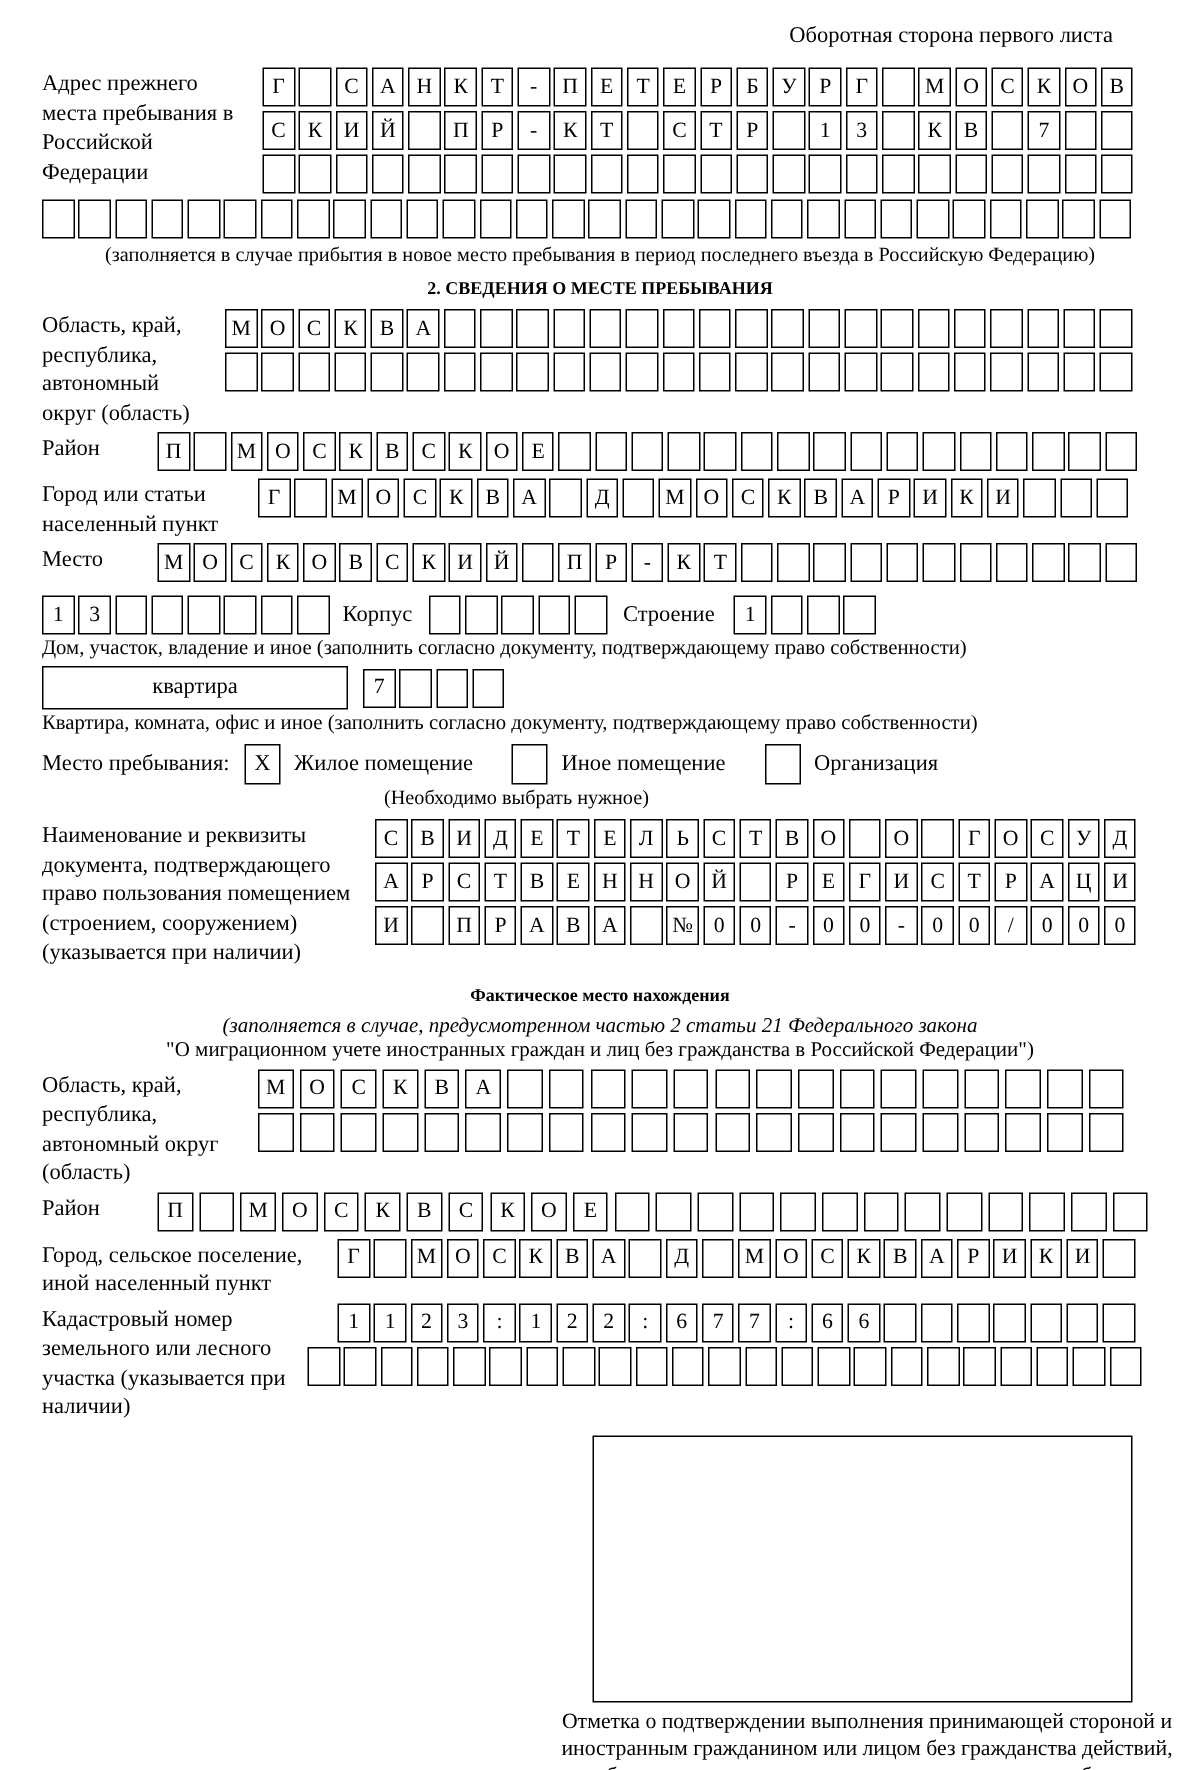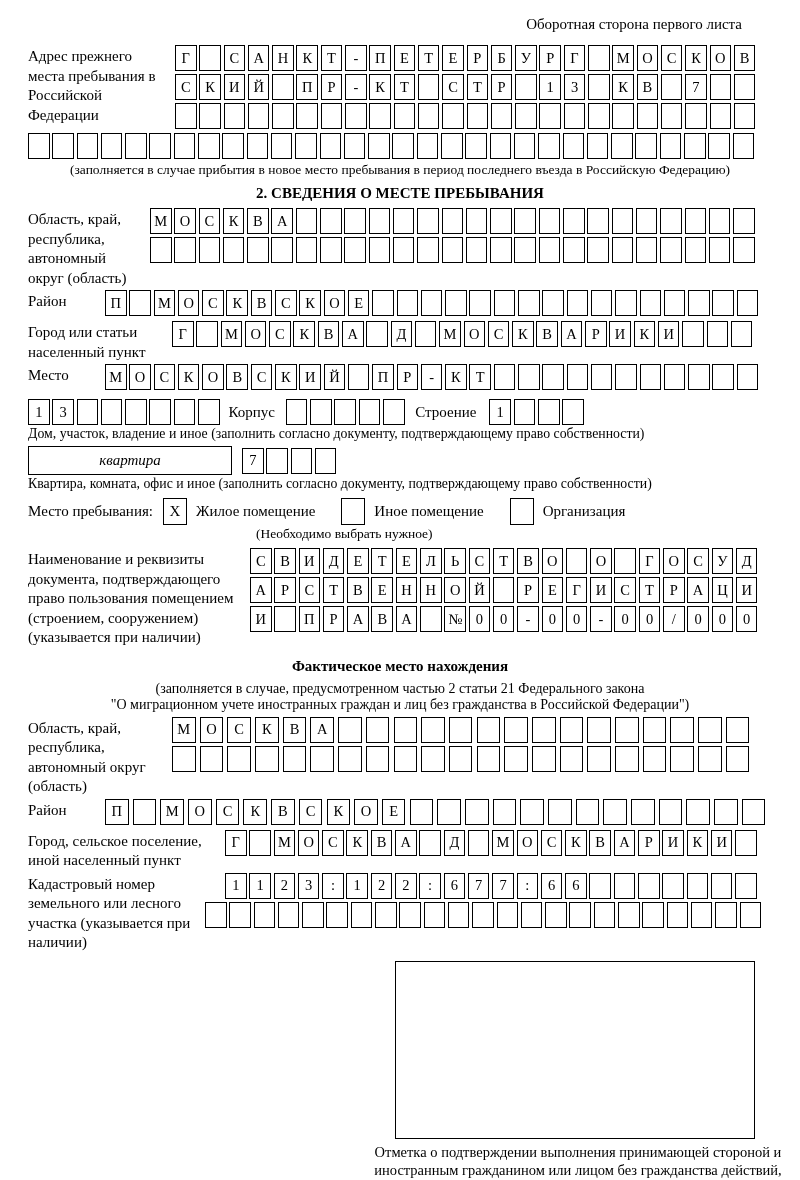--- a/index.html
+++ b/index.html
@@ -13,21 +13,21 @@
   .fl-77{flex:0 0 77px;}
   .fl-144{flex:0 0 144px;}
   .fl-197{flex:0 0 197px;}
   .fl-222{flex:0 0 222px;}
   .rows{display:flex;flex-direction:column;}
   .grid-row{display:flex;margin-bottom:3px;height:26px;}
   .cell{flex:0 0 auto;width:21.5px;height:26px;border:1.5px solid #000;box-sizing:border-box;margin-right:2.8px;display:flex;align-items:center;justify-content:center;font-size:14.5px;line-height:1;}
   .wide .cell{width:23.6px;margin-right:4.1px;}
   .caption{font-size:13.5px;text-align:center;margin-top:2px;}
   .caption-left{font-size:13.8px;margin-top:1px;}
-  .sec-title{font-weight:bold;text-align:center;font-size:15px;margin:7px 28px 6px 0;}
+  .sec-title{font-weight:bold;text-align:center;font-size:12px;margin:7px 28px 6px 0;}
   .namebox{border:1.5px solid #000;height:29px;display:flex;align-items:center;justify-content:center;box-sizing:border-box;font-size:15px;}
   .inline-row{display:flex;align-items:center;margin-top:5px;}
   .checkbox{width:24px;height:27px;border:1.5px solid #000;box-sizing:border-box;display:flex;align-items:center;justify-content:center;font-size:15px;flex:0 0 auto;}
   .opt-label{margin:0 26px 0 9px;}
   .stamp-box{border:1.8px solid #000;width:360px;height:178px;margin:8px 0 0 367px;box-sizing:border-box;}
   .stamp-caption{width:424px;margin:4px 0 0 338px;text-align:center;font-size:14.5px;line-height:1.25;}
   .mt2{margin-top:2px;}
 </style>
 </head>
 <body>
@@ -334,21 +334,21 @@
     <div class="grid-row" style="margin-bottom:0;">
         <span class="cell">1</span>
         <span class="cell"></span>
         <span class="cell"></span>
         <span class="cell"></span>
       </div>
   </div>
   <div class="caption-left">Дом, участок, владение и иное (заполнить согласно документу, подтверждающему право собственности)</div>
 
   <div class="inline-row" style="margin-top:4px;">
-    <div class="namebox" style="width:204px;margin-right:10px;font-style:italic;">квартира</div>
+    <div class="namebox" style="width:204px;margin-right:10px;">квартира</div>
     <div class="grid-row" style="margin-bottom:0;">
         <span class="cell">7</span>
         <span class="cell"></span>
         <span class="cell"></span>
         <span class="cell"></span>
       </div>
   </div>
   <div class="caption-left">Квартира, комната, офис и иное (заполнить согласно документу, подтверждающему право собственности)</div>
 
   <div class="inline-row" style="margin-top:6px;">
@@ -431,21 +431,21 @@
           <span class="cell">0</span>
           <span class="cell">/</span>
           <span class="cell">0</span>
           <span class="cell">0</span>
           <span class="cell">0</span>
         </div>
     </div>
   </div>
 
   <div class="sec-title" style="margin-top:10px;">Фактическое место нахождения</div>
-  <div class="caption" style="margin:0 28px 0 0;font-size:14px;">(заполняется в случае, предусмотренном частью 2 статьи 21 Федерального закона</div>
+  <div class="caption" style="margin:0 28px 0 0;font-size:14px;font-style:italic;">(заполняется в случае, предусмотренном частью 2 статьи 21 Федерального закона</div>
   <div class="caption" style="margin:0 28px 4px 0;font-size:14px;">"О миграционном учете иностранных граждан и лиц без гражданства в Российской Федерации")</div>
 
   <div class="field wide">
     <div class="f-label fl-144">Область, край, республика, автономный округ (область)</div>
     <div class="rows">
       <div class="grid-row">
           <span class="cell">М</span>
           <span class="cell">О</span>
           <span class="cell">С</span>
           <span class="cell">К</span>

